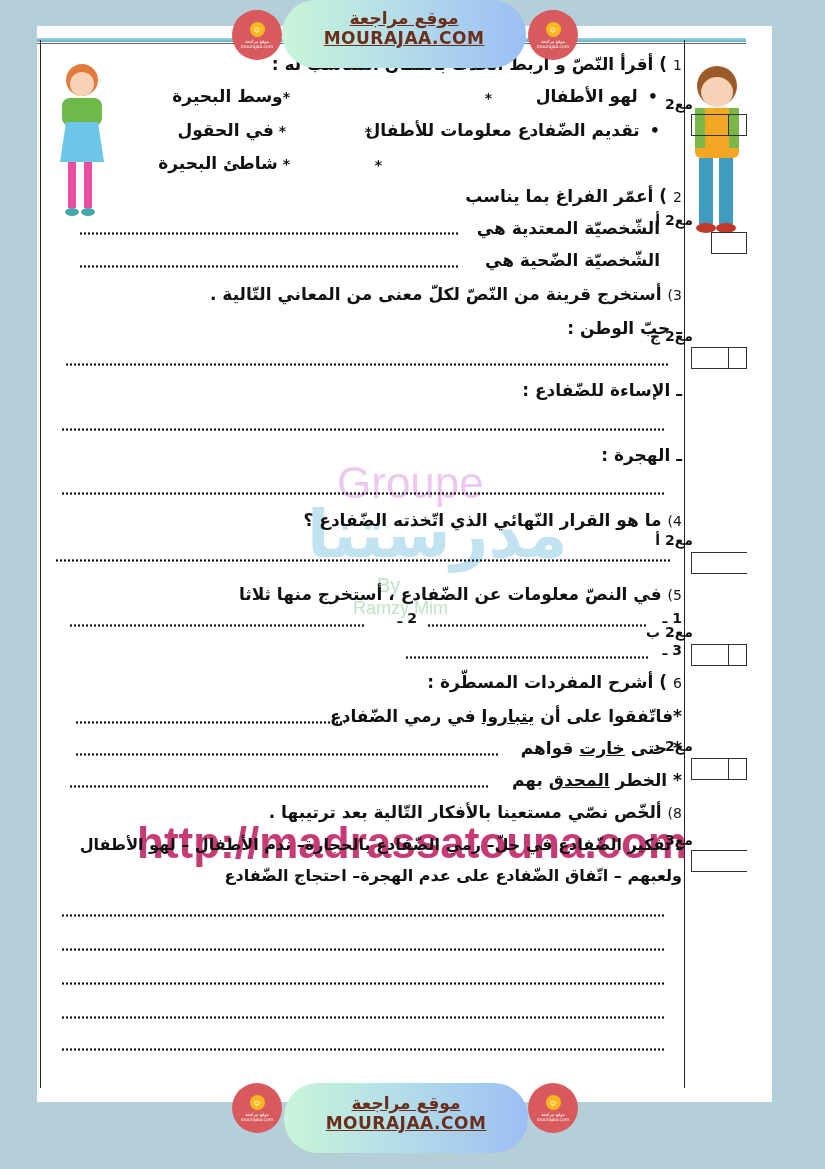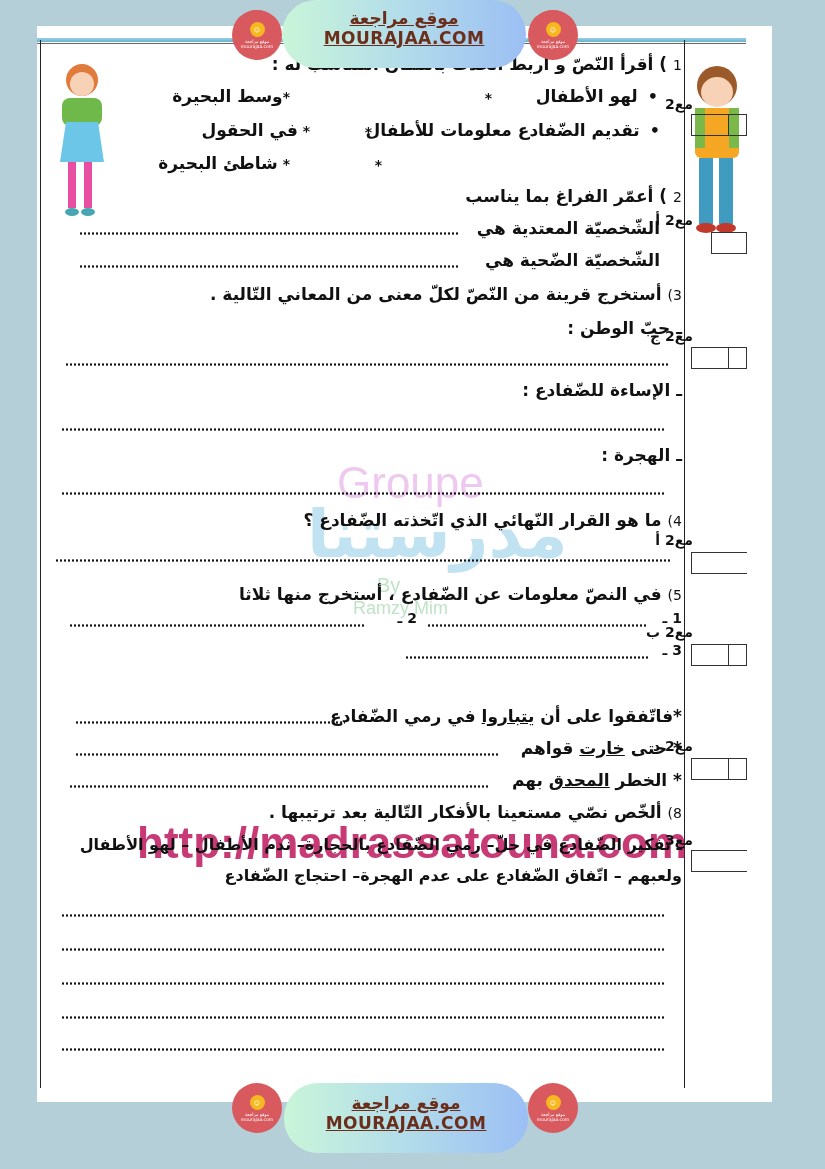--- a/index.html
+++ b/index.html
@@ -138,21 +138,21 @@
 
     <div class="line q" style="top:14px; right:0;">
       <span class="num">1</span><span>) أقرأ النّصّ و أربط الحدث بالمكان المناسب له :</span>
     </div>
     <div class="line" style="top:46px; right:24px;"><span class="bullet">•</span><span>لهو الأطفال</span></div>
     <div class="line" style="top:80px; right:22px;"><span class="bullet">•</span><span>تقديم الضّفادع معلومات للأطفال</span></div>
     <span class="line star" style="top:50px; right:190px;">*</span>
     <span class="line star" style="top:84px; right:310px;">*</span>
     <span class="line star" style="top:117px; right:300px;">*</span>
     <div class="line" style="top:46px; right:392px;"><span class="star">*</span><span>وسط البحيرة</span></div>
-    <div class="line" style="top:80px; right:372px;"><span class="star">* </span><span>في الحقول</span></div>
+    <div class="line" style="top:80px; right:396px;"><span class="star">* </span><span>في الحقول</span></div>
     <div class="line" style="top:113px; right:392px;"><span class="star">* </span><span>شاطئ البحيرة</span></div>
 
     <div class="line q" style="top:146px;">
       <span class="num">2</span><span>) أعمّر الفراغ بما يناسب</span>
     </div>
     <div class="line" style="top:178px; right:22px;">الشّخصيّة المعتدية هي</div>
     <div class="dots" style="top:192px; left:22px; width:380px;"></div>
     <div class="line" style="top:210px; right:22px;">الشّخصيّة الضّحية هي</div>
     <div class="dots" style="top:225px; left:22px; width:380px;"></div>
 
@@ -174,20 +174,23 @@
     <div class="line q" style="top:536px;margin-top:8px;">
       <span class="num">5)</span><span>في النصّ معلومات عن الضّفادع ، أستخرج منها ثلاثا</span>
     </div>
     <div class="line" style="top:570px; right:0; font-size:14px;">1 ـ</div>
     <div class="dots" style="top:584px; left:370px; width:220px;"></div>
     <div class="line" style="top:570px; right:265px; font-size:14px;">2 ـ</div>
     <div class="dots" style="top:584px; left:12px; width:295px;"></div>
     <div class="line" style="top:602px; right:0; font-size:14px;">3 ـ</div>
     <div class="dots" style="top:616px; left:348px; width:245px;"></div>
 
+    <div class="line q" style="top:632px;">
+      <span class="num">6</span><span>) أشرح المفردات المسطّرة :</span>
+    </div>
     <div class="line" style="top:666px;">
       <span>*فاتّفقوا على أن </span><span class="u">يتباروا</span><span> في رمي الضّفادع</span>
     </div>
     <div class="dots" style="top:681px; left:18px; width:270px;"></div>
     <div class="line" style="top:698px;">
       <span>* حتى </span><span class="u">خارت</span><span> قواهم</span>
     </div>
     <div class="dots" style="top:713px; left:18px; width:425px;"></div>
     <div class="line" style="top:730px;">
       <span>* الخطر </span><span class="u">المحدق</span><span> بهم</span>

